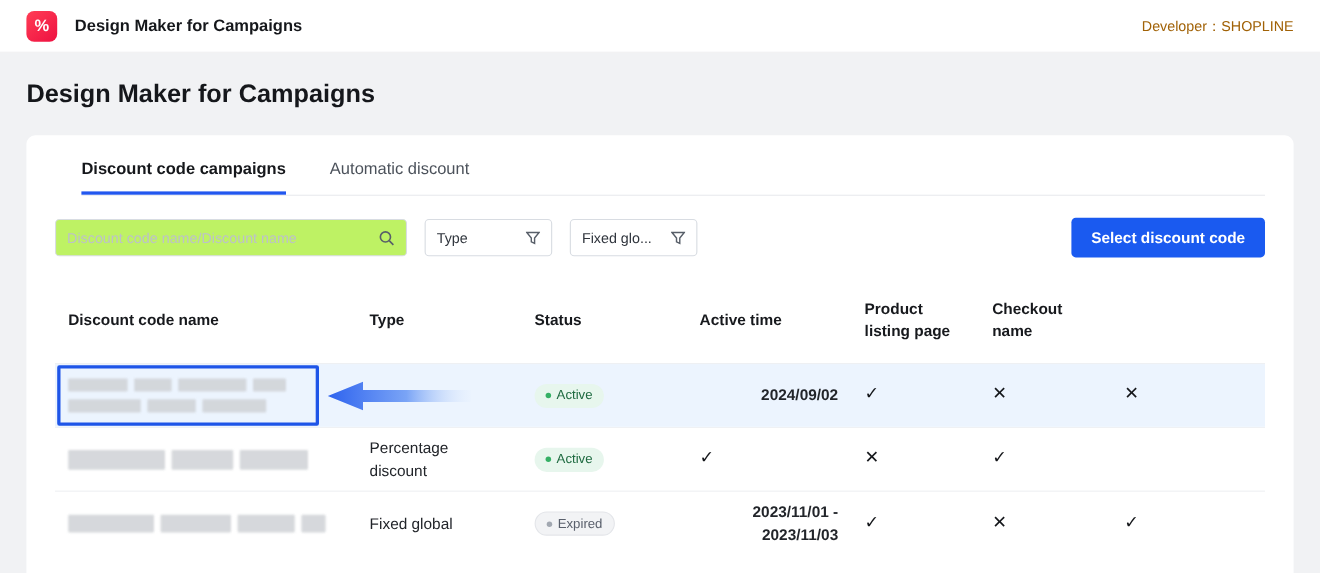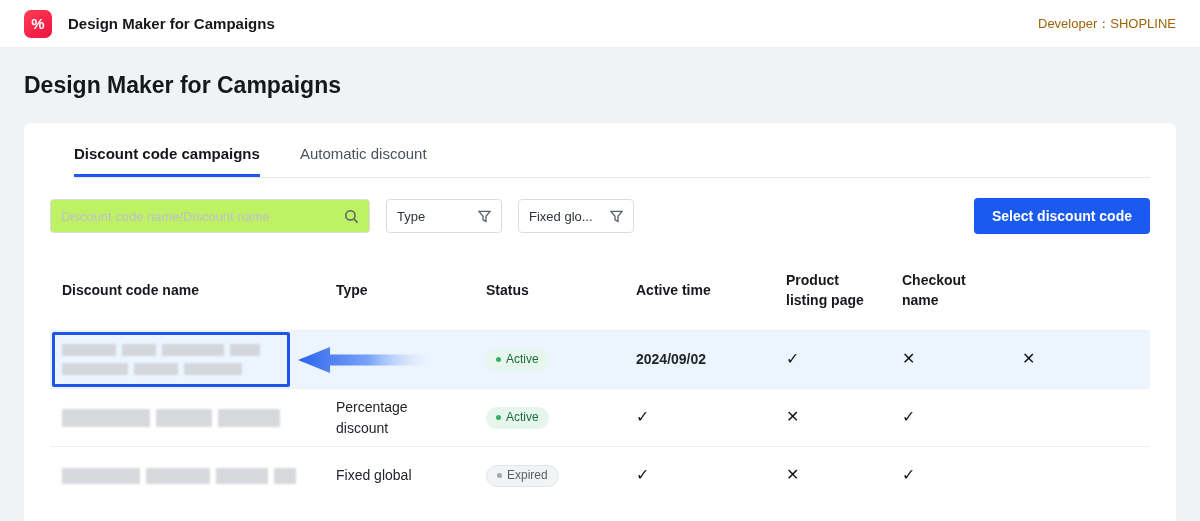--- a/index.html
+++ b/index.html
@@ -49,21 +49,21 @@
 
   
   .badge { display:inline-flex; align-items:center; gap:5px; height:22px; padding:0 10px; border-radius:11px; font-size:12px; }
   .badge .dot { width:5px; height:5px; border-radius:50%; }
   .badge-active { background:#e7f6ed; color:#1e6a40; }
   .badge-active .dot { background:#35b065; }
   .badge-expired { background:#f2f3f5; color:#5a606c; border:1px solid #e3e5e9; }
   .badge-expired .dot { background:#a2a8b1; }
 
   .type-cell { line-height:1.45; }
-  .time { font-weight:600; white-space:pre-line; line-height:1.5; }
+  .time { font-weight:600; white-space:pre-line; line-height:1.5;text-align:right; }
   .mark { font-size:16px; color:#14161a; }
 </style>
 </head>
 <body>
 
 <header class="topbar">
   <div class="logo">
       <span>%</span>
     </div>
   <div class="app-title">Design Maker for Campaigns</div>
@@ -197,20 +197,22 @@
             </div>
           </div>
         </div>
         <div class="cell type-cell">Fixed global</div>
         <div class="cell">
           <span class="badge badge-expired">
             <span class="dot"></span>
             <span>Expired</span>
           </span>
         </div>
+        <div class="cell time">2023/11/01 -
+2023/11/03</div>
         <div class="cell mark">✓</div>
         <div class="cell mark">✕</div>
         <div class="cell mark">✓</div>
       </div>
 
     </div>
   </section>
 </main>
 
 </body></html>

